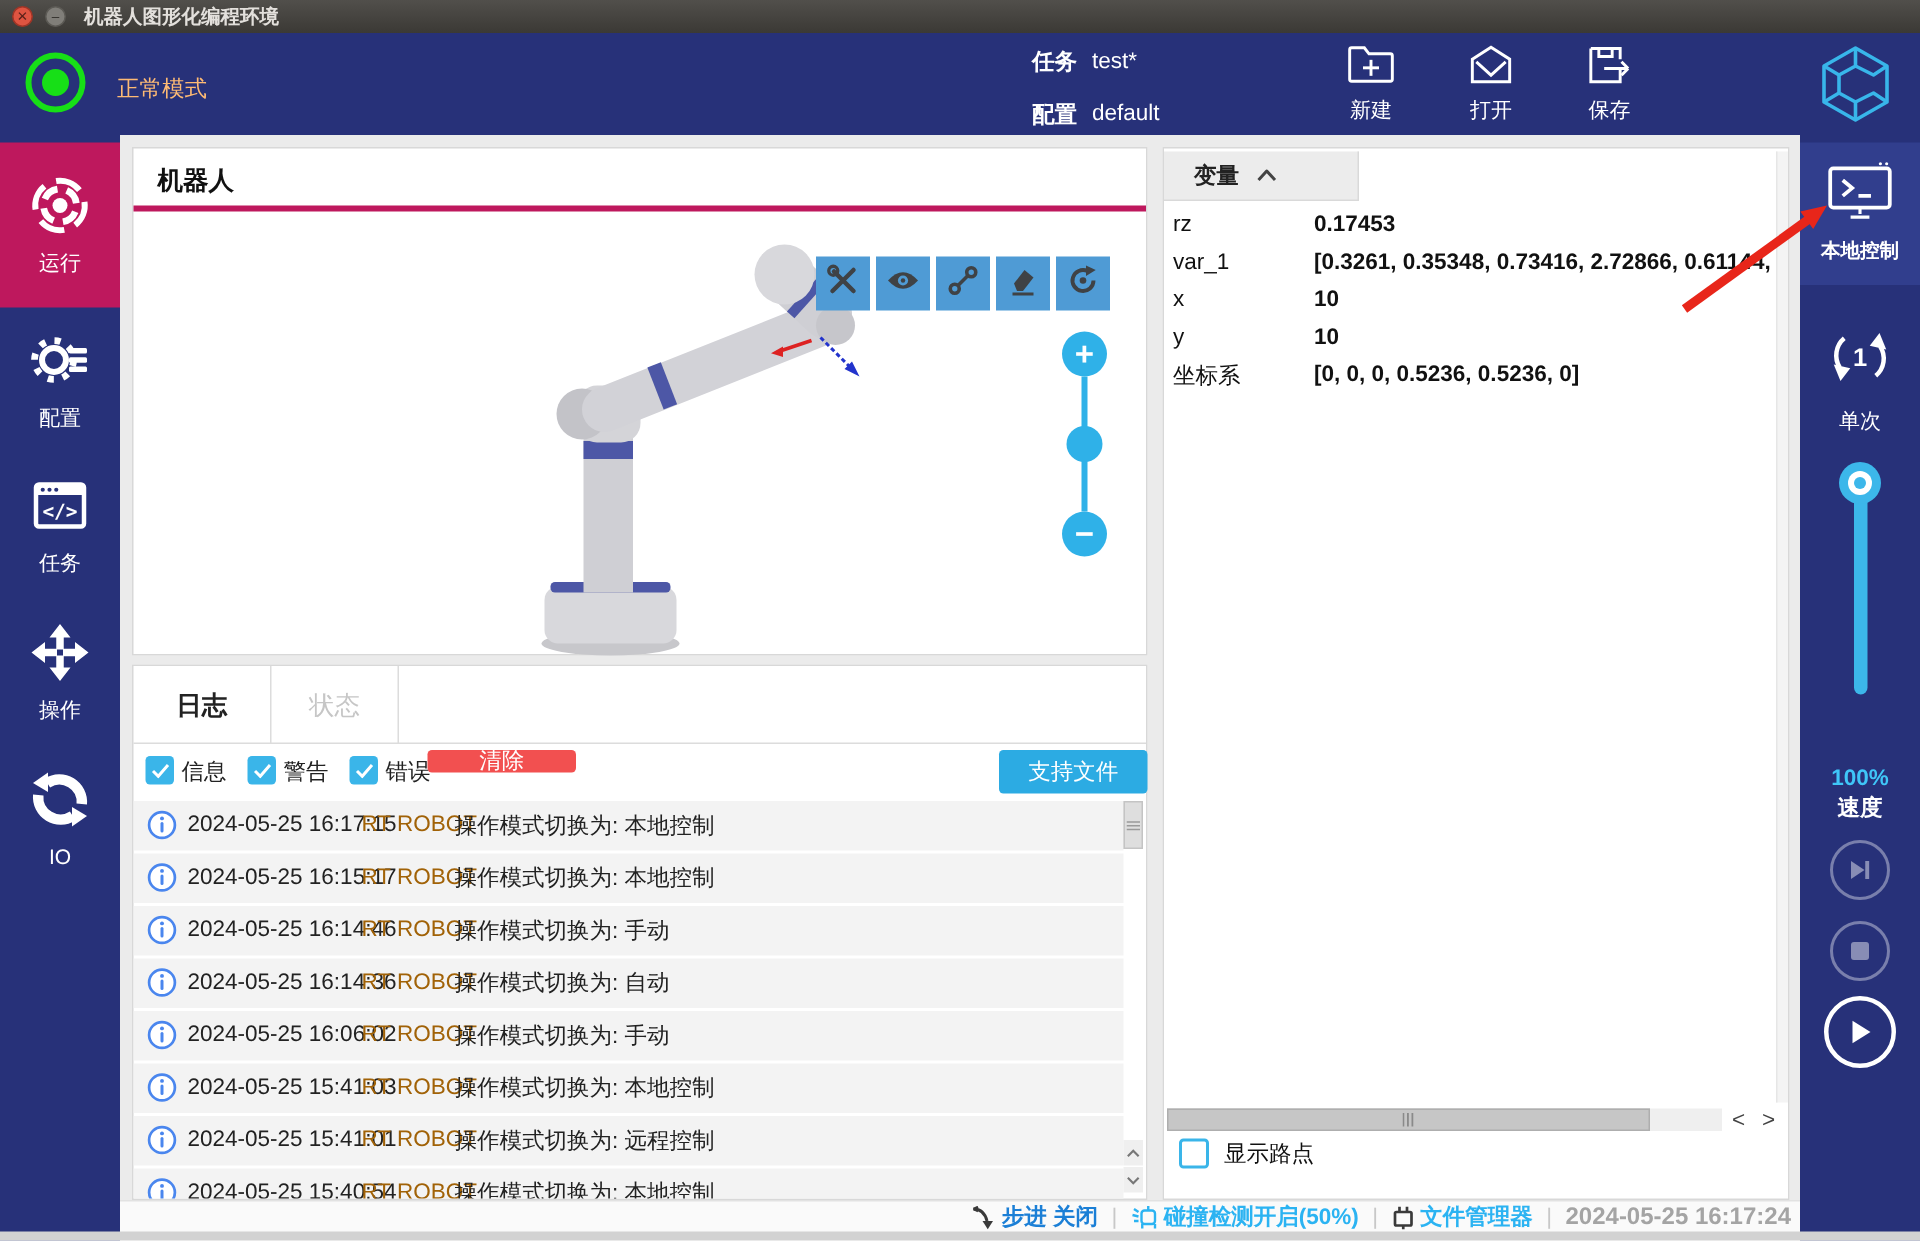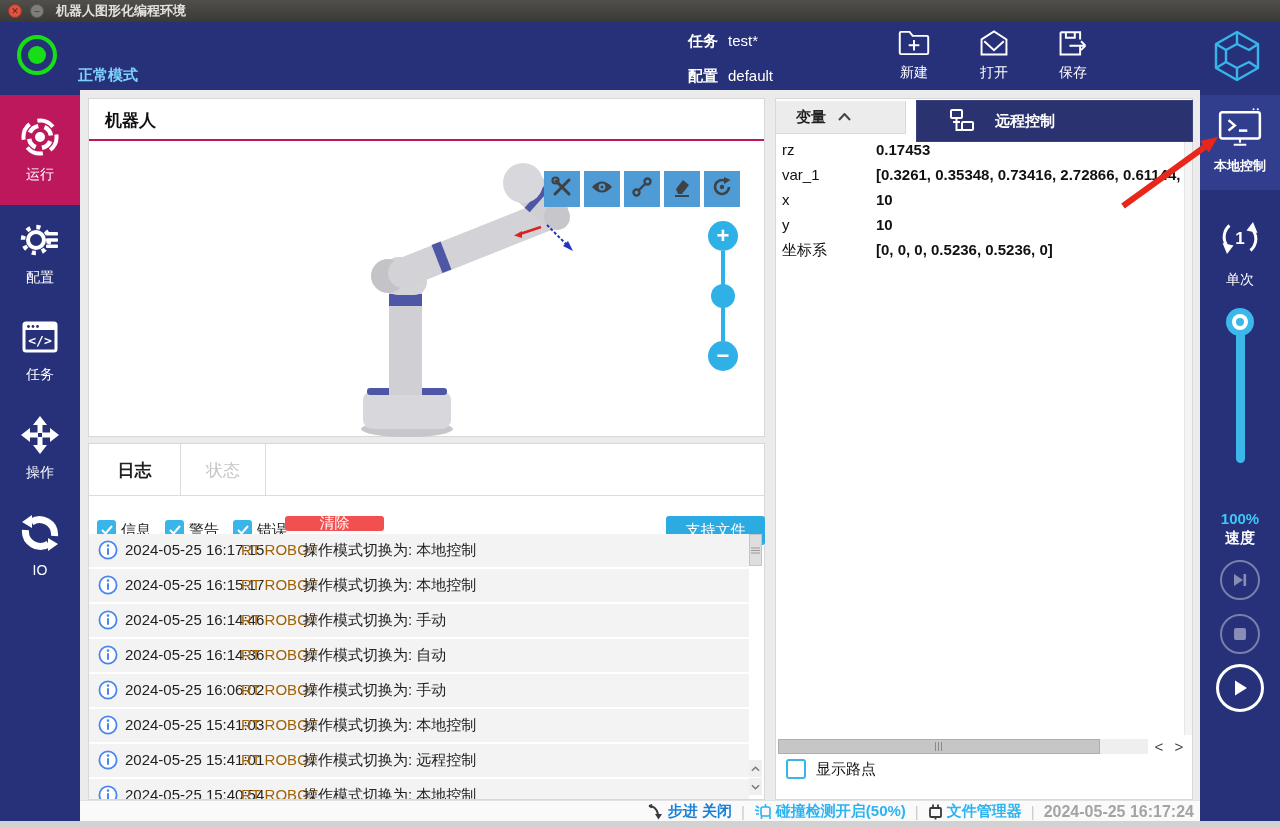--- a/index.html
+++ b/index.html
@@ -14,55 +14,55 @@
     font-size:9px; line-height:1; color:#5a2019; }
   .tb-close { background:#df5441; border:1px solid #a03526; }
   .tb-min { background:#807e79; border:1px solid #5c5a55; color:#2e2c29; }
   .tb-title { color:#e3e0dc; font-size:13px; font-weight:bold; margin-left:12px; }
 
   
   .header { position:absolute; left:0; top:22px; width:1280px; height:68px; background:#273179; }
   .mode-ind { position:absolute; left:17px; top:13px; width:40px; height:40px; border:4px solid #17df17; border-radius:50%;
     display:flex; align-items:center; justify-content:center; }
   .mode-ind .dot { width:18px; height:18px; border-radius:50%; background:#17df17; }
-  .mode-label { position:absolute; left:78px; top:28px; color:#7dd3fc; font-size:15px; font-weight:bold;margin-top:16px; }
+  .mode-label { position:absolute; left:78px; top:28px; color:#fdba74; font-size:15px; font-weight:normal; }
   .kv-label { position:absolute; color:#fff; font-size:15px; font-weight:bold; }
   .kv-value { position:absolute; color:#fff; font-size:15px; }
   .hdr-btn { position:absolute; top:6px; width:62px; height:58px; color:#fff; display:flex; flex-direction:column;
     align-items:center; justify-content:flex-start; cursor:pointer; }
   .hdr-btn .lbl { font-size:14px; margin-top:2px; }
   .logo { position:absolute; left:1208px; top:6px; width:58px; height:56px; }
 
   
   .left-sidebar { position:absolute; left:0; top:90px; width:80px; height:737px; background:#273179; }
   .nav-item { position:absolute; left:0; width:80px; height:94px; display:flex; flex-direction:column; align-items:center; cursor:pointer; }
   .nav-item .nlabel { color:#fff; font-size:14px; margin-top:5px; }
   .nav-run { top:5px; height:110px; background:#be185d; padding-top:22px; }
   .nav-cfg { top:118px; padding-top:12px; }
   .nav-task { top:215px; padding-top:12px; }
   .nav-move { top:313px; padding-top:12px;text-align:right; }
   .nav-io { top:411px; padding-top:12px; }
 
   
   .robot-panel { position:absolute; left:88px; top:98px; width:677px; height:339px; background:#fff; border:1px solid #d8d8d8; }
-  .robot-header { position:absolute; left:0; top:0; width:100%; height:42px; border-bottom:2px solid #be185d; }
+  .robot-header { position:absolute; left:0; top:0; width:100%; height:42px; border-bottom:4px solid #be185d; }
   .robot-title { position:absolute; left:16px; top:10px; font-size:17px; font-weight:bold; color:#111; }
   .view-tool { position:absolute; top:72px; width:36px; height:36px; background:#4f9bd5; display:flex; align-items:center; justify-content:center; cursor:pointer; }
   .zoom-btn { position:absolute; width:30px; height:30px; border-radius:50%; background:#2fb1e8; color:#fff; display:flex;
     align-items:center; justify-content:center; font-size:22px; font-weight:bold; cursor:pointer; }
   .zoom-line { position:absolute; left:632px; top:152px; width:4px; height:90px; background:#2fb1e8; }
   .zoom-thumb { position:absolute; left:622px; top:185px; width:24px; height:24px; border-radius:50%; background:#2fb1e8; cursor:pointer; }
 
   
   .log-panel { position:absolute; left:88px; top:443px; width:677px; height:357px; background:#fff; border:1px solid #d8d8d8; }
   .tab-row { position:absolute; left:0; top:0; width:100%; height:52px; border-bottom:1px solid #dcdcdc; }
   .tab { position:absolute; top:0; height:52px; display:flex; align-items:center; justify-content:center; font-size:17px; cursor:pointer; border-right:1px solid #dcdcdc; }
   .tab-log { left:0; width:92px; font-weight:bold; color:#222; }
   .tab-status { left:92px; width:85px; color:#c6c6c6; }
-  .filter-row { position:absolute; left:0; top:68px; width:100%; height:36px;padding-left:17px; }
+  .filter-row { position:absolute; left:0; top:52px; width:100%; height:36px;padding-left:17px; }
   .cb { position:absolute; width:19px; height:19px; top:8px; border-radius:3px; background:#3ab5e9; display:flex; align-items:center; justify-content:center; cursor:pointer; }
   .cb-label { position:absolute; top:9px; font-size:15px; color:#222; }
   .btn-clear { position:absolute; left:196px; top:4px; width:99px; height:15px; background:#f25050; color:#fff; font-size:15px;
     border:none; border-radius:3px; display:flex; align-items:center; justify-content:center; cursor:pointer; }
   .btn-support { position:absolute; left:577px; top:4px; width:99px; height:29px; background:#2cabe3; color:#fff; font-size:15px;
     border:none; border-radius:3px; display:flex; align-items:center; justify-content:center; cursor:pointer; }
   .log-list { position:absolute; left:0; top:88px; right:0; bottom:0; overflow:hidden; }
   .log-row { position:absolute; left:0; width:660px; height:33px; background:#f3f3f3; }
   .log-row:nth-of-type(1){top:2px} .log-row:nth-of-type(2){top:37px} .log-row:nth-of-type(3){top:72px}
   .log-row:nth-of-type(4){top:107px} .log-row:nth-of-type(5){top:142px} .log-row:nth-of-type(6){top:177px}
@@ -465,29 +465,20 @@
           <div class="h-grip"></div>
         </div>
     </div>
     <div class="h-arrow" style="left:374px;">&lt;</div>
     <div class="h-arrow" style="left:394px;">&gt;</div>
 
     <div class="wp-check"></div>
     <span class="wp-label">显示路点</span>
   </div>
 
-  <div class="remote-menu">
-    <svg width="30" height="26" viewBox="0 0 30 26" fill="none" stroke="#fff" stroke-width="2">
-      <rect x="4" y="2" width="11" height="8" rx="1"></rect>
-      <path d="M9.5 10 v4 M6 14 h7"></path>
-      <rect x="15" y="14" width="11" height="8" rx="1"></rect>
-      <path d="M9.5 14 v8 h5.5"></path>
-    </svg>
-    <span class="rm-label">远程控制</span>
-  </div>
 
   <div class="right-sidebar">
     <div class="local-control">
       <span>
         <svg width="46" height="42" viewBox="0 0 44 40" fill="none" stroke="#fff" stroke-width="2.4">
           <circle cx="35" cy="2" r="1" fill="#fff" stroke="none"></circle>
             <circle cx="39" cy="2" r="1" fill="#fff" stroke="none"></circle>
           <rect x="3" y="5" width="38" height="25" rx="2"></rect>
           <path d="M11 12.5 l6 5 l-6 5"></path>
           <path d="M21 22.5 h8"></path>

